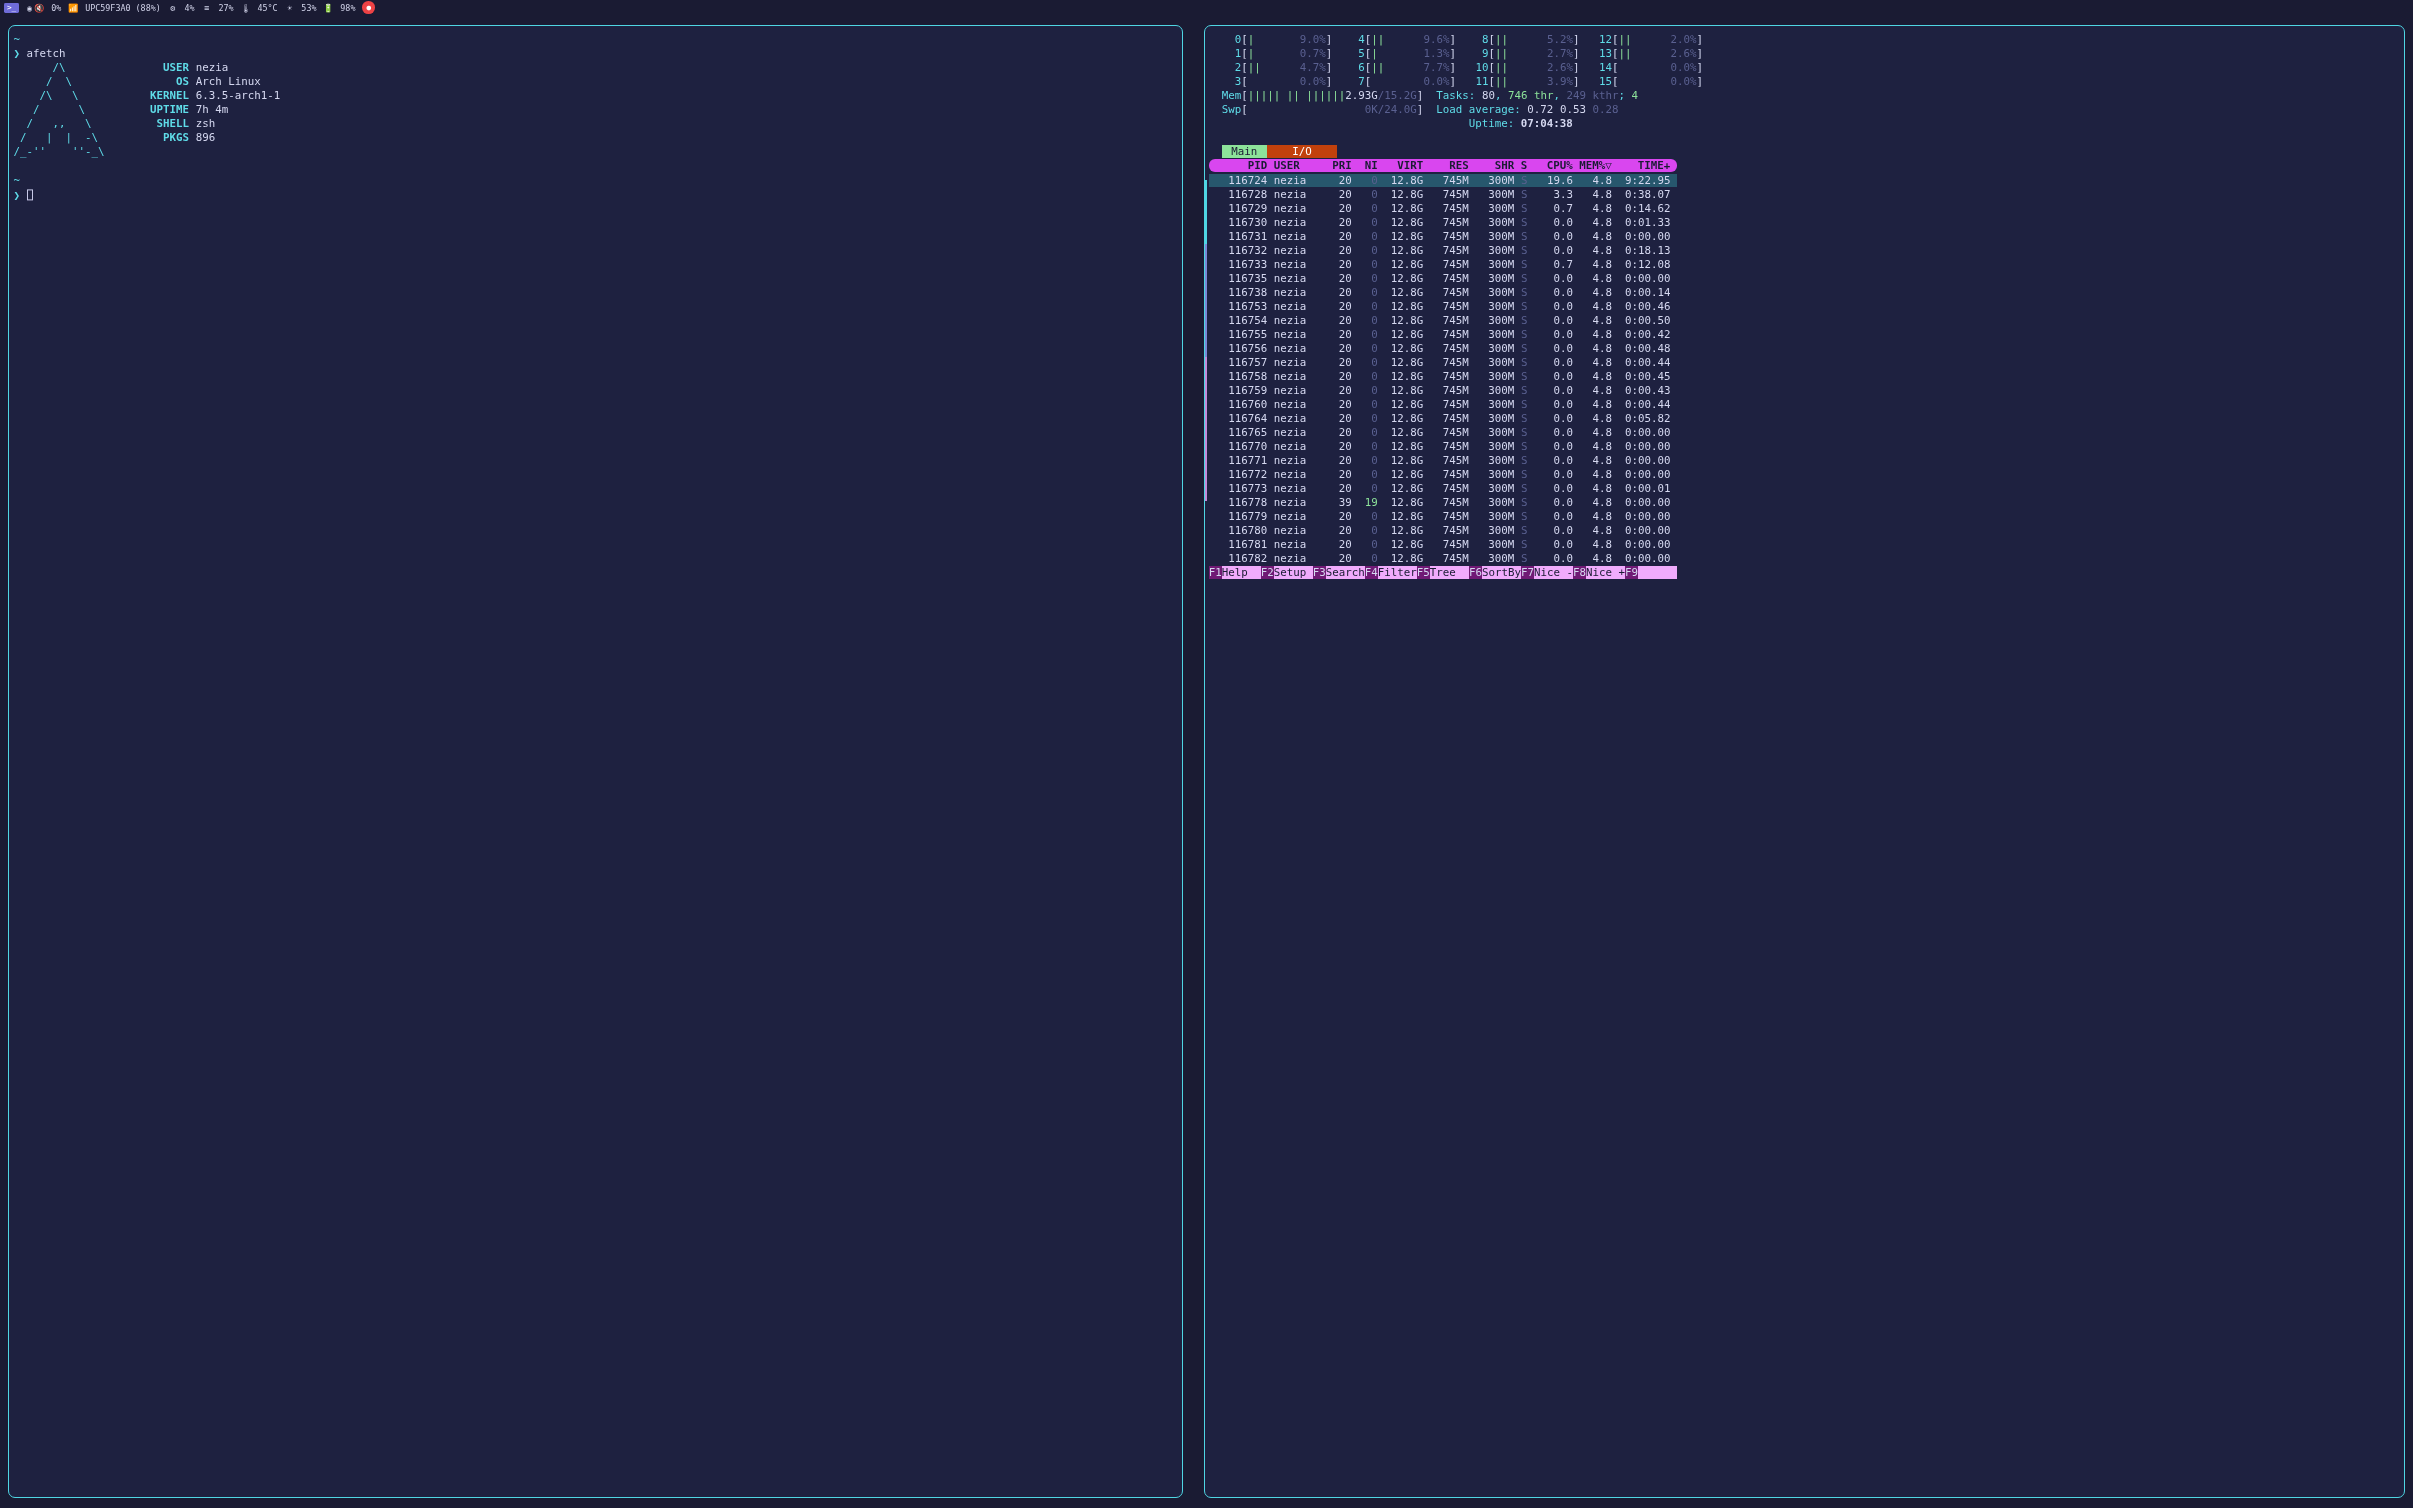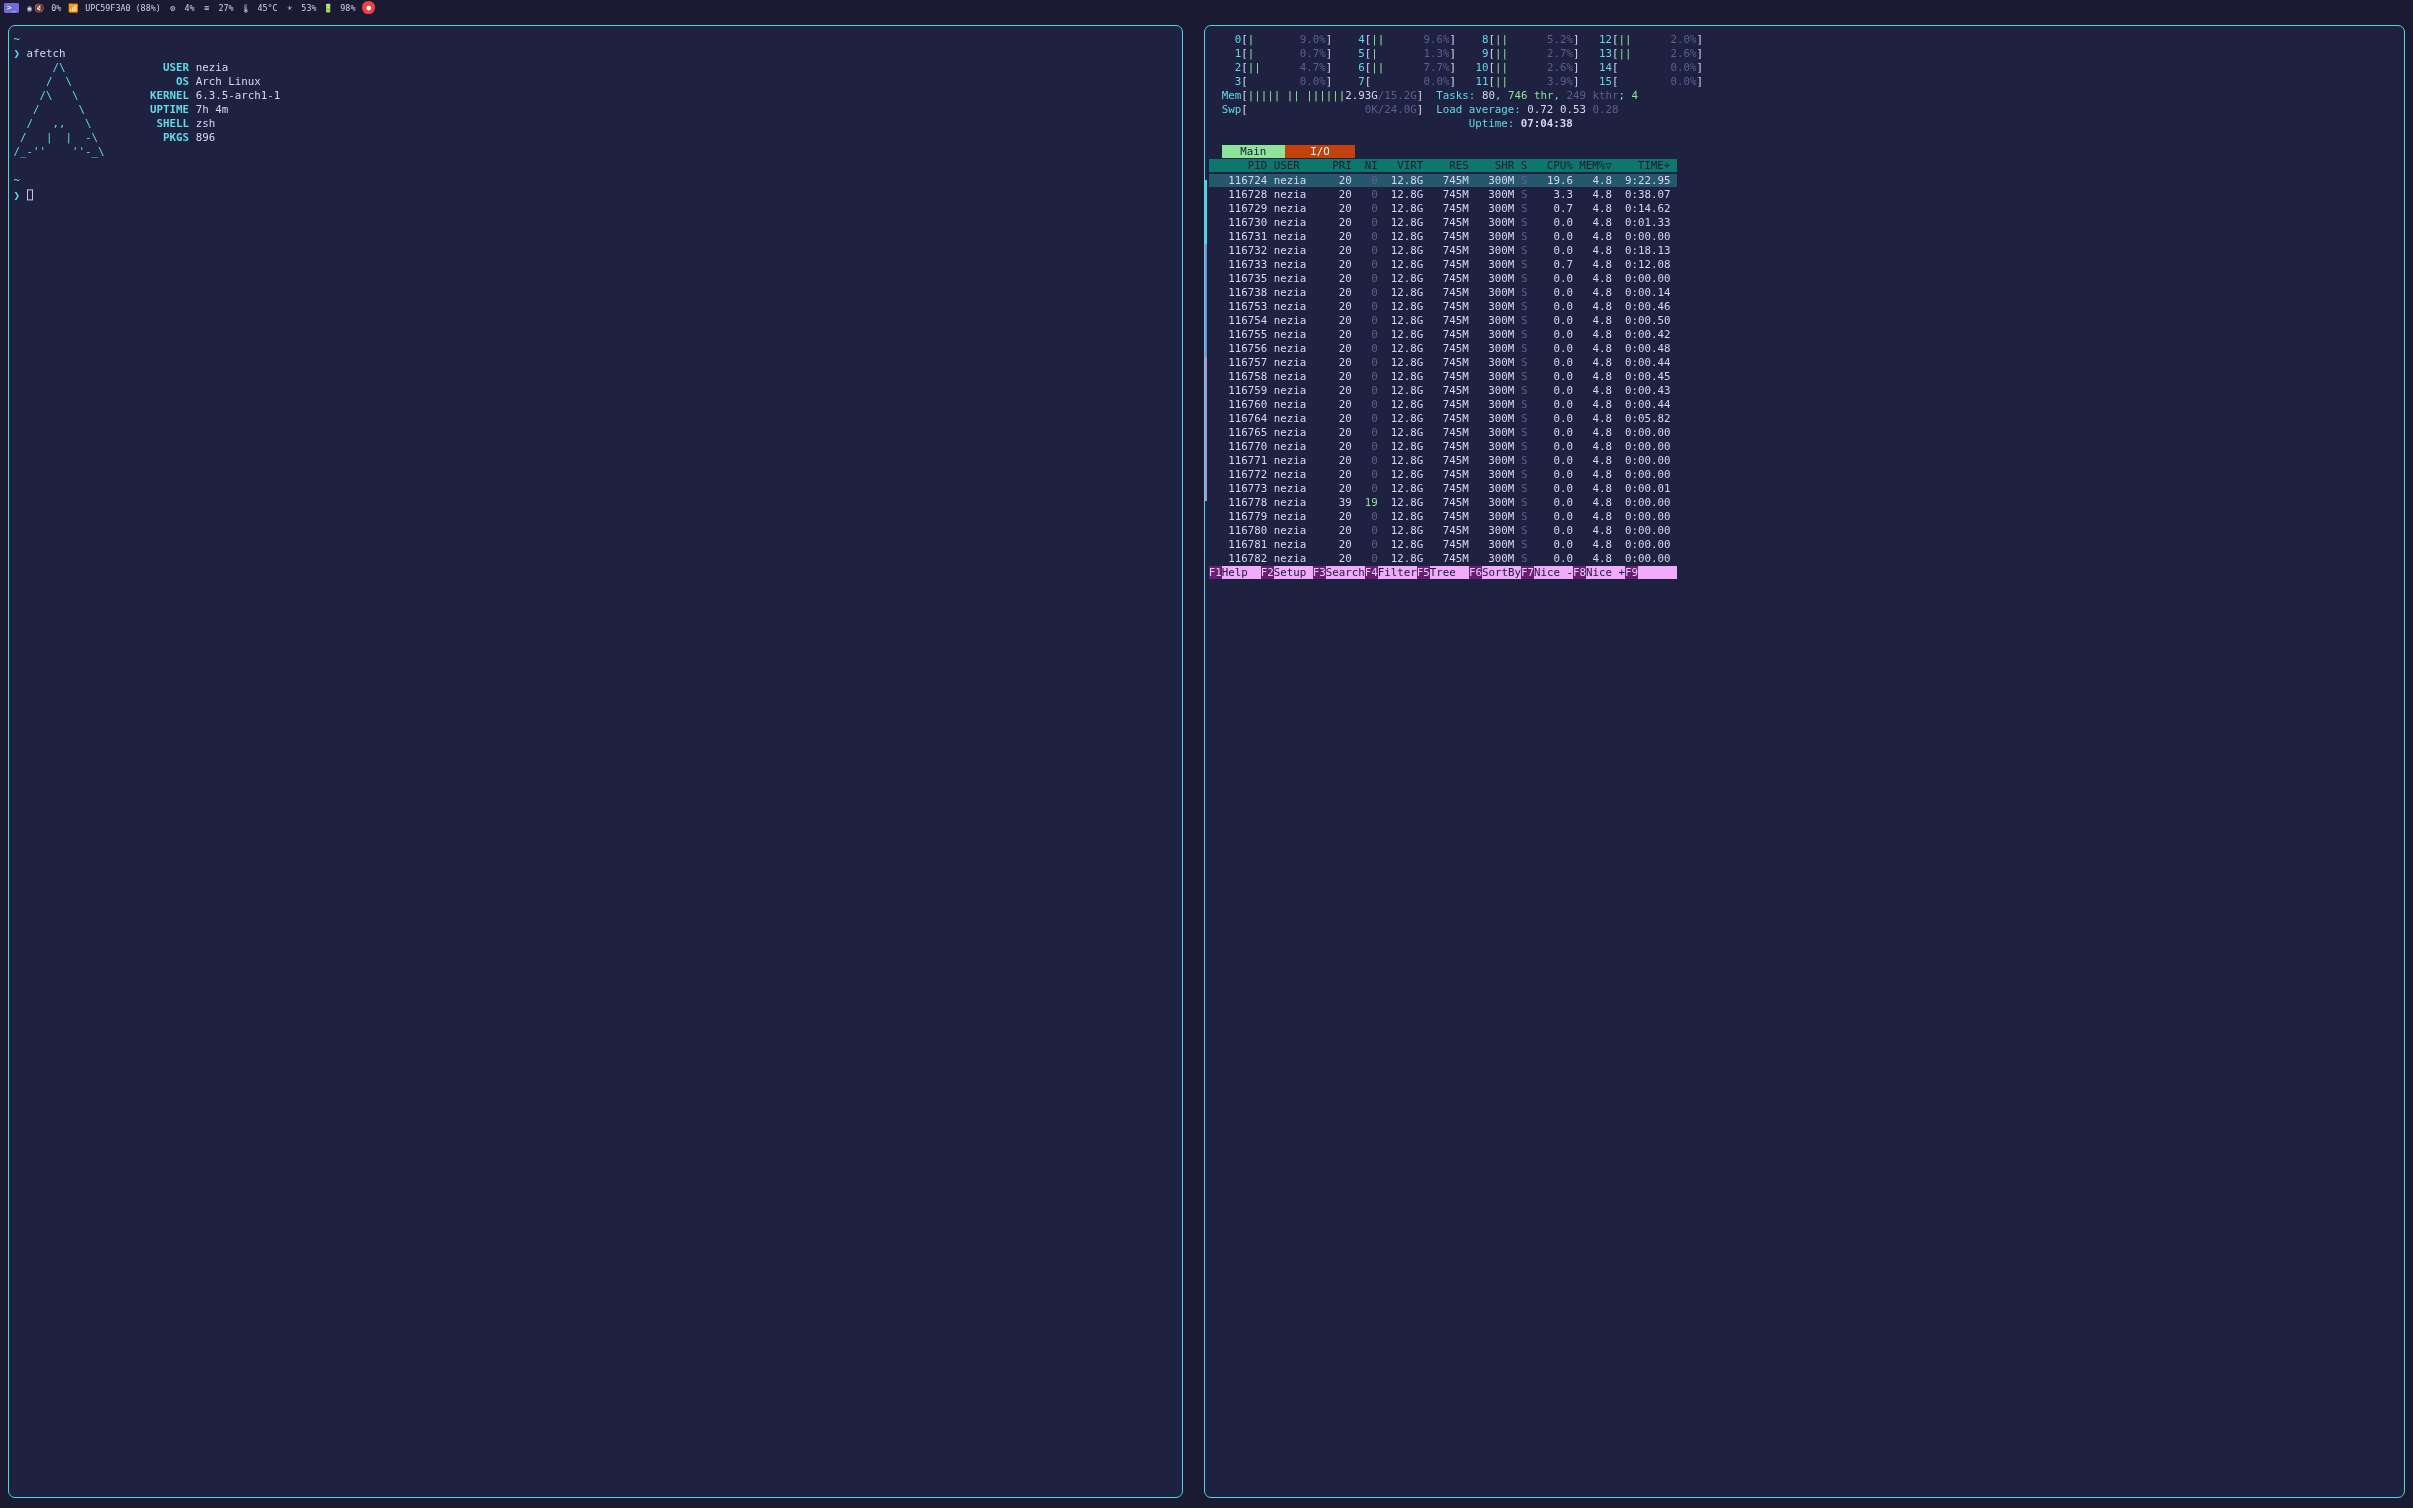--- a/index.html
+++ b/index.html
@@ -47,25 +47,26 @@
     white-space:pre;
     line-height:1.30;
     font-size:10.8px;
   }
   .cyan { color:#5fdce8; }
   .cyan-b { color:#5fdce8; font-weight:bold; }
   .dim { color:#5a6090; }
   .white { color:#d5d8f0; }
   .green { color:#8de39a; }
   .hdr {
-    background:#0f766e;
+    background:#d946ef;
     color:#1a1b33;
-    font-weight:normal;
+    font-weight:bold;
+    border-radius:6px;
   }
-  .hdr-tab-main { background:#8de39a; color:#1a1b33; padding:0 12px;}
+  .hdr-tab-main { background:#8de39a; color:#1a1b33; padding:0 3px;}
   .hdr-tab-io { background:#c2410c; color:#fff; padding:0 19px; }
   .row-sel { background:#27576d; color:#c9f0f5;}
   .fnbar { background:#f0abfc; color:#1a1b33; }
   .fnkey { background:#701a75; color:#d5d8f0; }
   .cursor-block {
     display:inline-block;
     width:0.6em; height:1.05em;
     border:1px solid #c7c9e8;
     transform:translateY(1.4px);
   }

